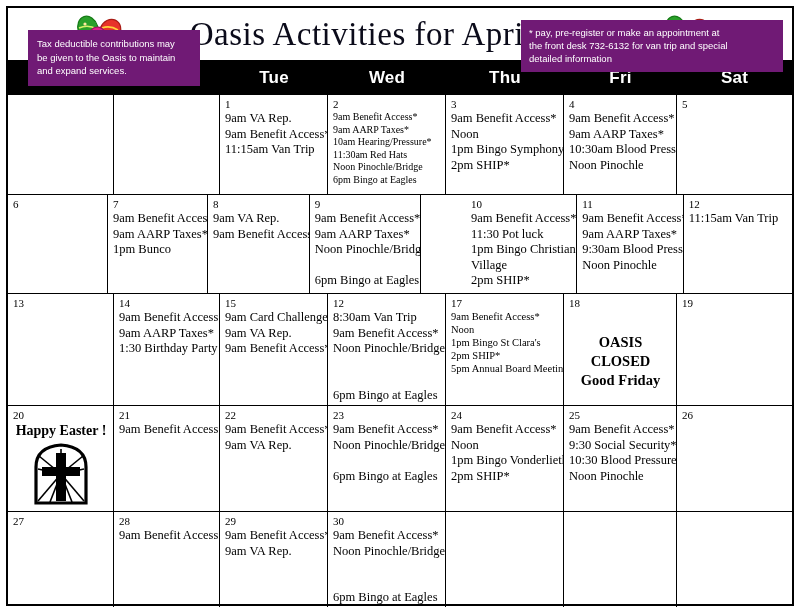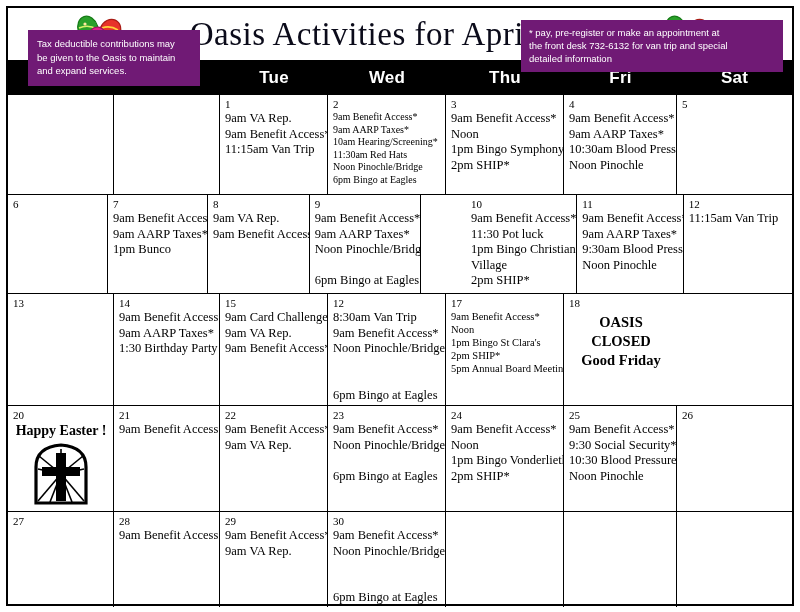--- a/index.html
+++ b/index.html
@@ -35,21 +35,21 @@
   .cell{position:relative;box-sizing:border-box;border-right:1px solid #000;
         padding:3px 4px 2px 5px;overflow:hidden;}
   .cell:last-child{border-right:none;}
   .daynum{font-size:11px;line-height:12px;margin-bottom:1px;}
   .ev{font-size:12.5px;line-height:15.5px;white-space:nowrap;}
   .ev.sm{font-size:10px;line-height:12.6px;}
   .ev.xs{font-size:10.5px;line-height:13px;}
   .ev.blank{height:15.5px;}
 
   .centered{text-align:center;font-weight:bold;font-size:14.5px;line-height:19px;}
-  .centered.pad{margin-top:4px;}
+  .centered.pad{margin-top:24px;}
   .easter{text-align:center;font-weight:bold;font-size:14px;margin-top:2px;}
 
   
   .callout{position:absolute;background:#701a75;color:#fff;z-index:5;
            font-family:Liberation Sans, sans-serif;box-sizing:border-box;}
   .callout .ln{white-space:nowrap;}
   #tax-note{left:20px;top:22px;width:172px;padding:7px 9px 8px 9px;}
   #tax-note .ln{font-size:9.5px;line-height:13.5px;}
   #footer-note{left:513px;top:12px;width:262px;padding:6px 8px 7px 8px;}
   #footer-note .ln{font-size:9.5px;line-height:13px;}
@@ -125,21 +125,21 @@
           <div class="cell" style="width: 108px;">
             <div class="daynum">1</div>
             <div class="ev">9am VA Rep.</div>
             <div class="ev">9am Benefit Access*</div>
             <div class="ev">11:15am Van Trip</div>
           </div>
           <div class="cell" style="width: 118px;">
             <div class="daynum">2</div>
             <div class="ev sm">9am Benefit Access*</div>
             <div class="ev sm">9am AARP Taxes*</div>
-            <div class="ev sm">10am Hearing/Screening*</div>
+            <div class="ev sm">10am Hearing/Pressure*</div>
             <div class="ev sm">11:30am Red Hats</div>
             <div class="ev sm">Noon  Pinochle/Bridge</div>
             <div class="ev sm">6pm  Bingo at Eagles</div>
           </div>
           <div class="cell" style="width: 118px;">
             <div class="daynum">3</div>
             <div class="ev">9am Benefit Access*</div>
             <div class="ev">Noon</div>
             <div class="ev">1pm Bingo Symphony</div>
             <div class="ev">2pm SHIP*</div>
@@ -228,20 +228,23 @@
             <div class="ev xs">9am Benefit Access*</div>
             <div class="ev xs">Noon</div>
             <div class="ev xs">1pm Bingo  St Clara's</div>
             <div class="ev xs">2pm SHIP*</div>
             <div class="ev xs">5pm Annual Board Meeting</div>
           </div>
           <div class="cell" style="width: 113px;">
             <div class="daynum">18</div>
             <div class="centered pad">OASIS CLOSED</div>
             <div class="centered">Good  Friday</div>
+          </div>
+          <div class="cell" style="width: 115px;">
+            <div class="daynum">19</div>
           </div>
         </div>
         <div class="wrow" style="height: 106px;">
           <div class="cell" style="width: 106px;">
             <div class="daynum">20</div>
             <div class="easter">Happy Easter !</div>
             <div class="cross-wrap">
               <svg width="58" height="62" viewBox="0 0 58 62">
                 <path d="M4 60 L4 24 Q4 4 29 2 Q54 4 54 24 L54 60 Z" fill="#fff" stroke="#000" stroke-width="3.2"></path>
                 <g stroke="#000" stroke-width="1.6">

